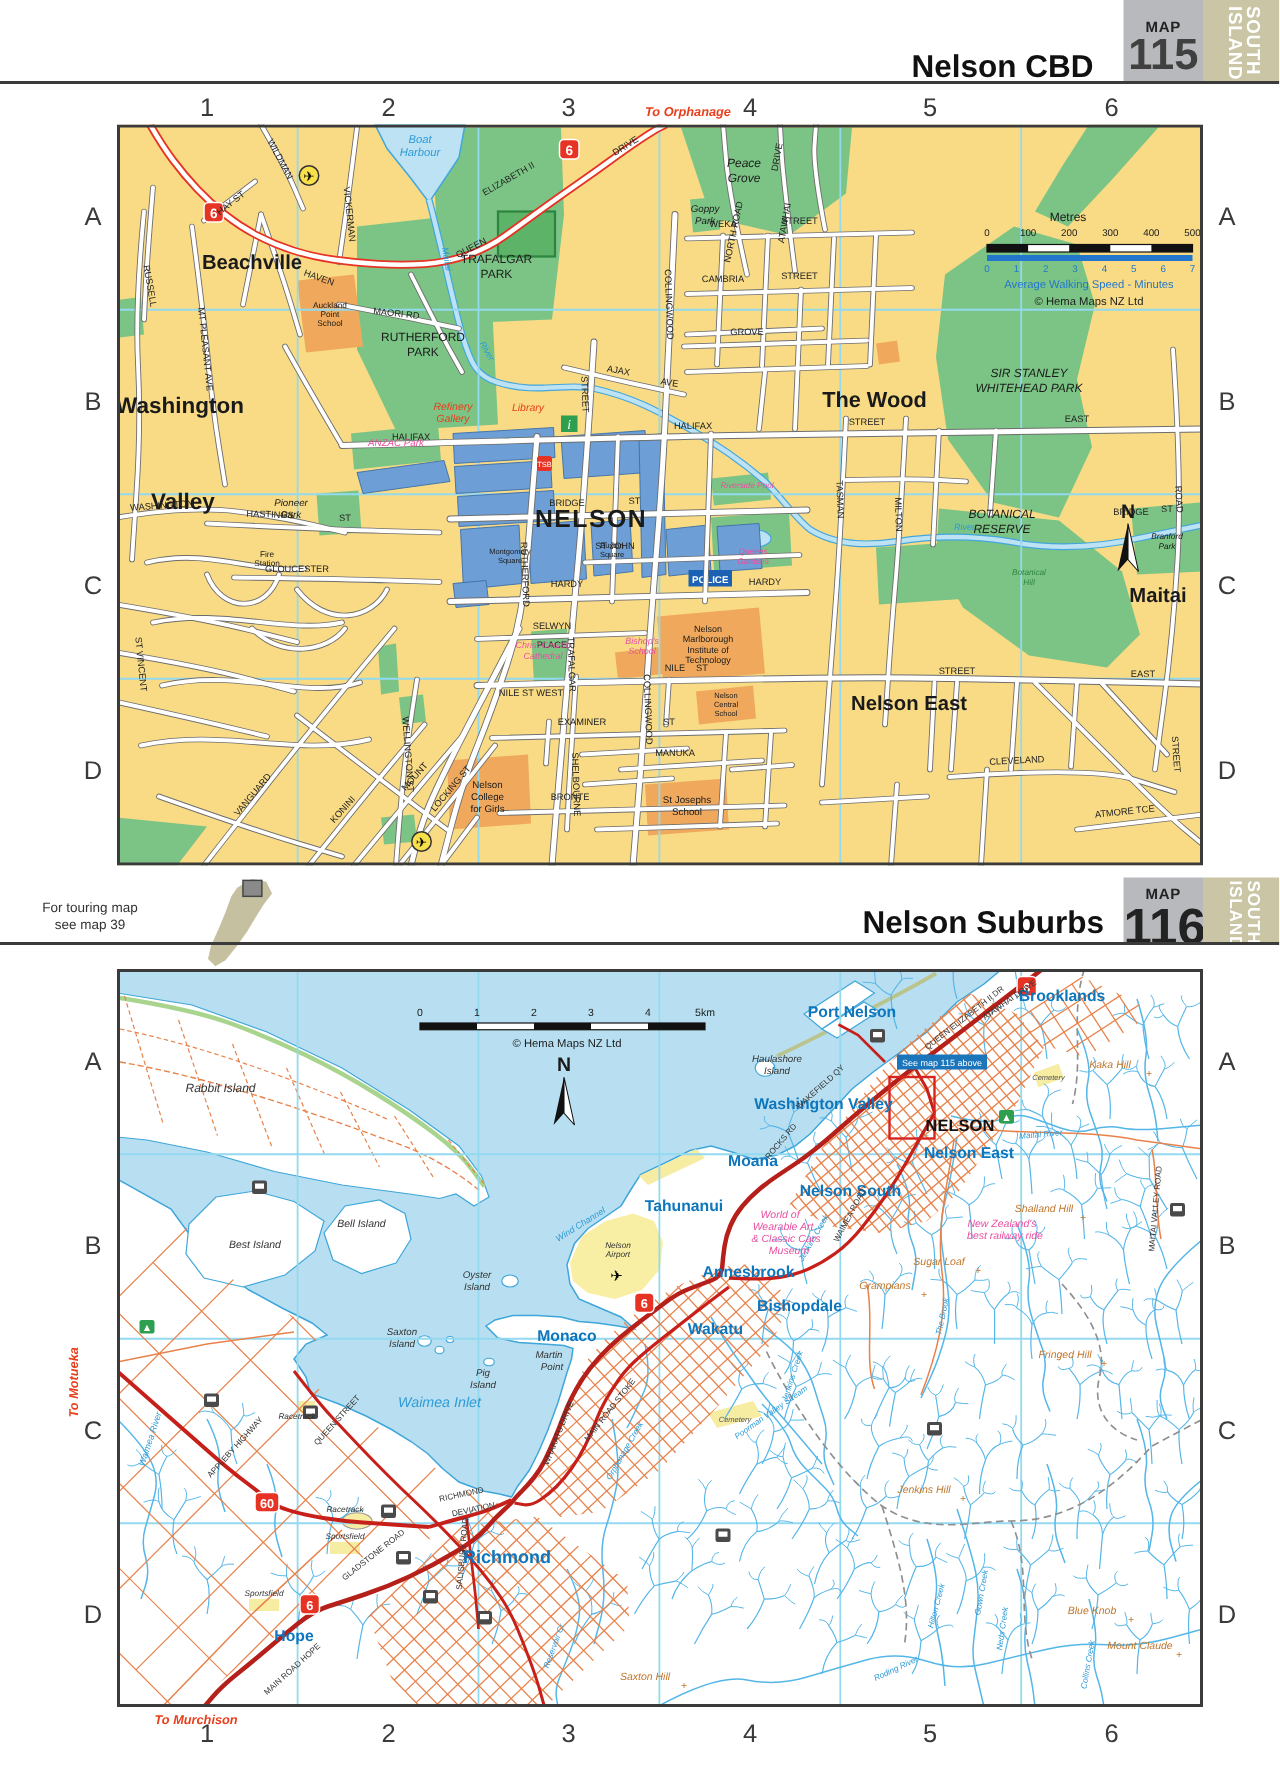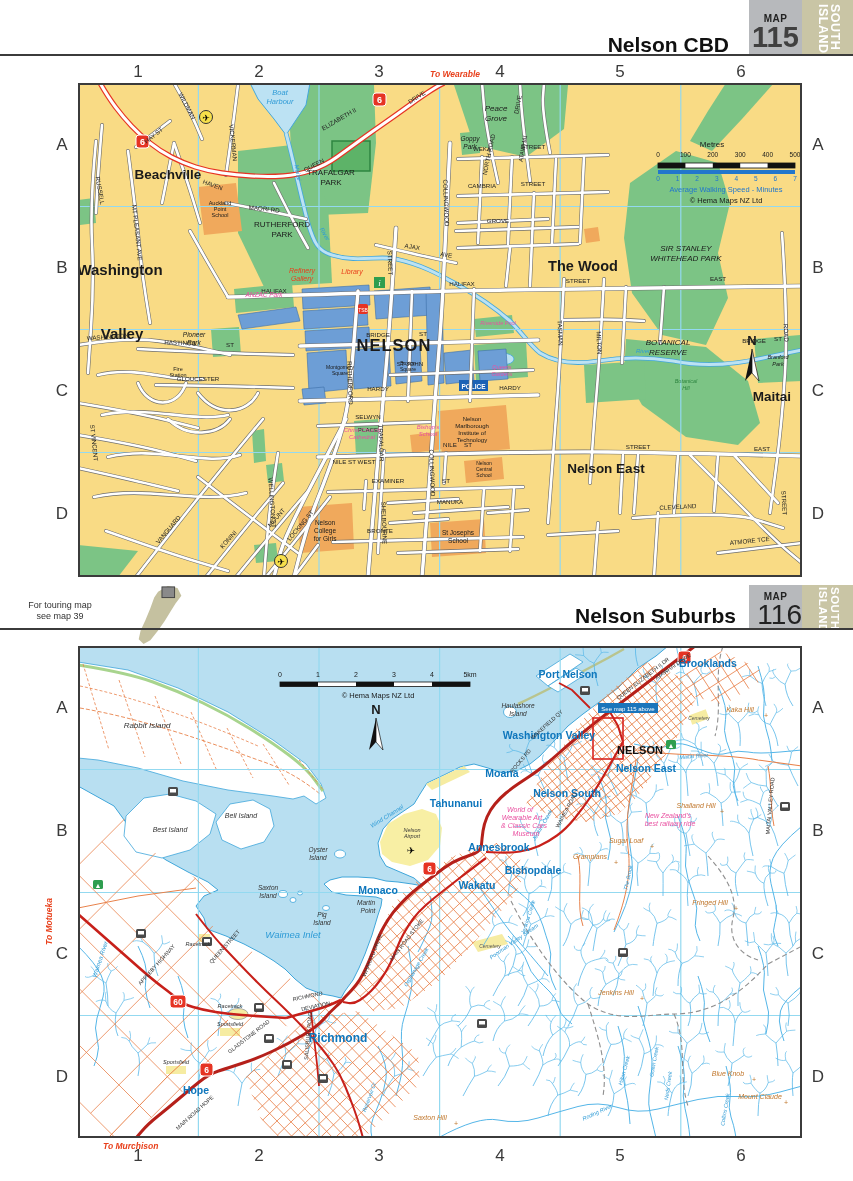--- a/index.html
+++ b/index.html
@@ -32,21 +32,21 @@
 <div style="position:absolute;left:52px;top:381px;width:20px;text-align:center;font-size:17px;color:#3a3a3a;">C</div>
 <div style="position:absolute;left:52px;top:504px;width:20px;text-align:center;font-size:17px;color:#3a3a3a;">D</div>
 
 <div style="position:absolute;left:808px;top:135px;width:20px;text-align:center;font-size:17px;color:#3a3a3a;">A</div>
 <div style="position:absolute;left:808px;top:258px;width:20px;text-align:center;font-size:17px;color:#3a3a3a;">B</div>
 <div style="position:absolute;left:808px;top:381px;width:20px;text-align:center;font-size:17px;color:#3a3a3a;">C</div>
 <div style="position:absolute;left:808px;top:504px;width:20px;text-align:center;font-size:17px;color:#3a3a3a;">D</div>
 
 <div style="position:absolute;left:83px;top:69px;font-size:8.5px;font-style:italic;color:#E8401C;font-weight:bold;margin-top:48px;">To Stoke &amp; Motueka</div>
 
-<div style="position:absolute;left:430px;top:69px;font-size:8.5px;font-style:italic;color:#E8401C;font-weight:bold;">To Wearable</div>
+<div style="position:absolute;left:430px;top:69px;font-size:8.5px;font-style:italic;color:#E8401C;font-weight:bold;">To Orphanage</div>
 
 <svg style="position:absolute;left:78px;top:83px;" width="724" height="494" viewBox="0 0 724 494">
 
 <rect x="0" y="0" width="724" height="494" fill="#F9DB85"></rect>
 
 <polygon points="210,2 296,2 298,60 290,130 240,132 214,90" fill="#7CC485"></polygon>
 
 <polygon points="160,68 214,62 250,120 254,200 186,204 160,150" fill="#7CC485"></polygon>
 
 <polygon points="376,2 490,2 486,46 448,74 396,62" fill="#7CC485"></polygon>
@@ -510,21 +510,21 @@
 
 <svg style="position:absolute;left:138px;top:584px;" width="46" height="64" viewBox="0 0 46 66">
 <polygon points="20,8 30,2 40,4 44,12 38,20 33,28 27,38 20,48 12,58 5,62 0,57 2,48 7,37 12,25 16,14" fill="#C5C1A0"></polygon>
 <rect x="24" y="3" width="13" height="11" fill="#8a8a8a" stroke="#444" stroke-width="1"></rect>
 </svg>
 
 <div class="hdr" style="right:117px;top:604px;">Nelson Suburbs</div>
 
 <div style="position:absolute;left:749px;top:585px;width:53px;height:44px;background:#B7B9BC;text-align:center;">
 <div style="font-size:10px;font-weight:bold;color:#222;letter-spacing:0.5px;margin-top:6px;">MAP</div>
-<div style="font-size:28px;font-weight:normal;color:#222;margin-top:-3px;text-align:right;">116</div>
+<div style="font-size:34px;font-weight:bold;color:#222;margin-top:-3px;">116</div>
     </div>
 
 <div style="position:absolute;left:802px;top:585px;width:51px;height:44px;background:#C9C5A5;"></div>
 <div class="vtab" style="position:absolute;left:817px;top:587px;height:40px;font-size:11.5px;">SOUTH ISLAND</div>
 
 <div style="position:absolute;left:0;top:628px;width:853px;height:2px;background:#3B3B3B;"></div>
 
 <div style="position:absolute;left:683px;top:634px;font-size:8.5px;font-style:italic;color:#E8401C;font-weight:bold;margin-top:35px;">To Picton</div>
 
 <svg style="position:absolute;left:78px;top:646px;" width="724" height="492" viewBox="0 0 724 492">

